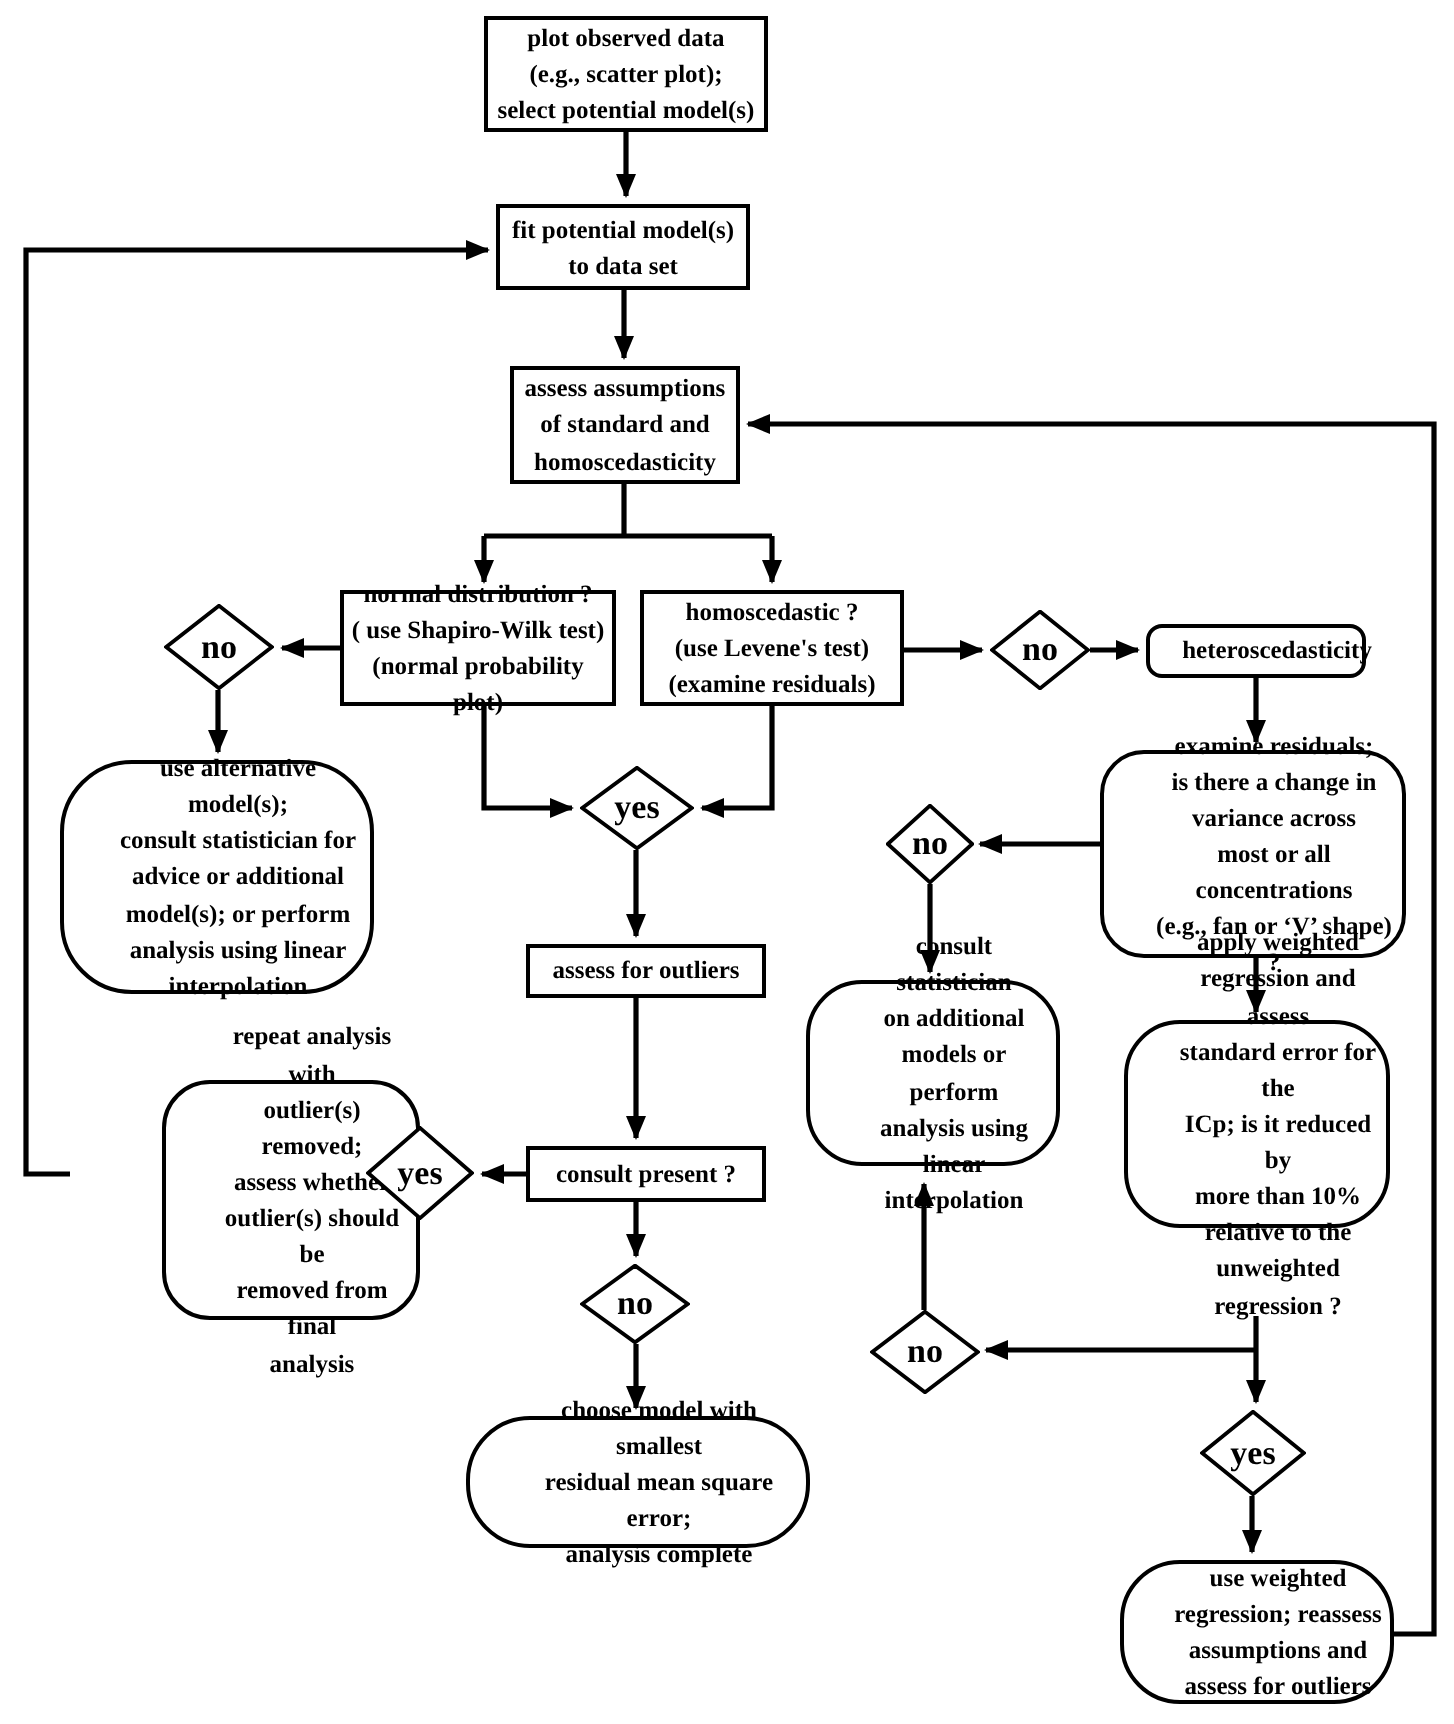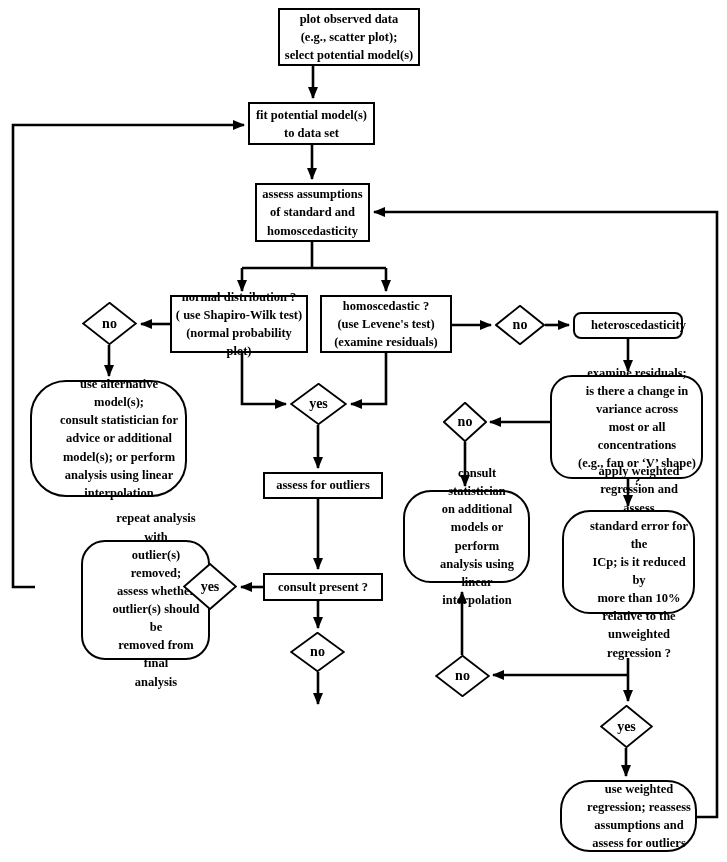--- a/index.html
+++ b/index.html
@@ -16,21 +16,21 @@
     text-align:center;font-size:12.5px;line-height:1.45;z-index:2;
     box-sizing:border-box;padding:1px 2px;
   }
   .node span{white-space:pre-line;}
   .round{border-width:2px;padding-left:23px;}
   .diamond{position:absolute;z-index:2;}
   .diamond svg{position:absolute;left:0;top:0;width:100%;height:100%;}
   .diamond polygon{fill:#fff;stroke:#000;stroke-width:1.9;vector-effect:non-scaling-stroke;}
   .diamond span{
     position:absolute;left:0;top:0;right:0;bottom:0;
-    display:flex;align-items:center;justify-content:center;font-size:14px;
+    display:flex;align-items:center;justify-content:center;font-size:17px;
   }
 </style>
 </head>
 <body>
 
 <div class="canvas">
 
   <svg class="wires">
     <defs>
       <marker id="arr" markerUnits="userSpaceOnUse" markerWidth="13" markerHeight="11" refX="11" refY="5" orient="auto">
@@ -85,21 +85,21 @@
 
     <path class="conn" d="M628,658 L628,701" marker-end="url(#arr)"></path>
 
     <path class="conn" d="M628,675 L493,675" marker-end="url(#arr)"></path>
 
     <path class="conn" d="M462,655 L462,592" marker-end="url(#arr)"></path>
 
     <path class="conn" d="M626,748 L626,776" marker-end="url(#arr)"></path>
   </svg>
 
-  <div class="node" style="left:242px;top:8px;width:142px;height:58px;margin-left:36px;">
+  <div class="node" style="left:242px;top:8px;width:142px;height:58px;">
     <span>plot observed data
 (e.g., scatter plot);
 select potential model(s)</span>
   </div>
 
   <div class="node" style="left:248px;top:102px;width:127px;height:43px;align-items:flex-end;">
     <span>fit potential model(s)
 to data set</span>
   </div>
 
@@ -152,20 +152,25 @@
 
   <div class="node round" style="left:33px;top:540px;width:129px;height:120px;border-radius:24px;margin-left:48px;">
     <span>repeat analysis with
 outlier(s) removed;
 assess whether
 outlier(s) should be
 removed from final
 analysis</span>
   </div>
 
+  <div class="node round" style="left:233px;top:708px;width:172px;height:66px;border-radius:32px;">
+    <span>choose model with smallest
+residual mean square error;
+analysis complete</span>
+  </div>
 
   <div class="node round" style="left:403px;top:490px;width:127px;height:93px;border-radius:28px;">
     <span>consult statistician
 on additional
 models or perform
 analysis using
 linear interpolation</span>
   </div>
 
   <div class="node round" style="left:562px;top:510px;width:133px;height:104px;border-radius:28px;">

